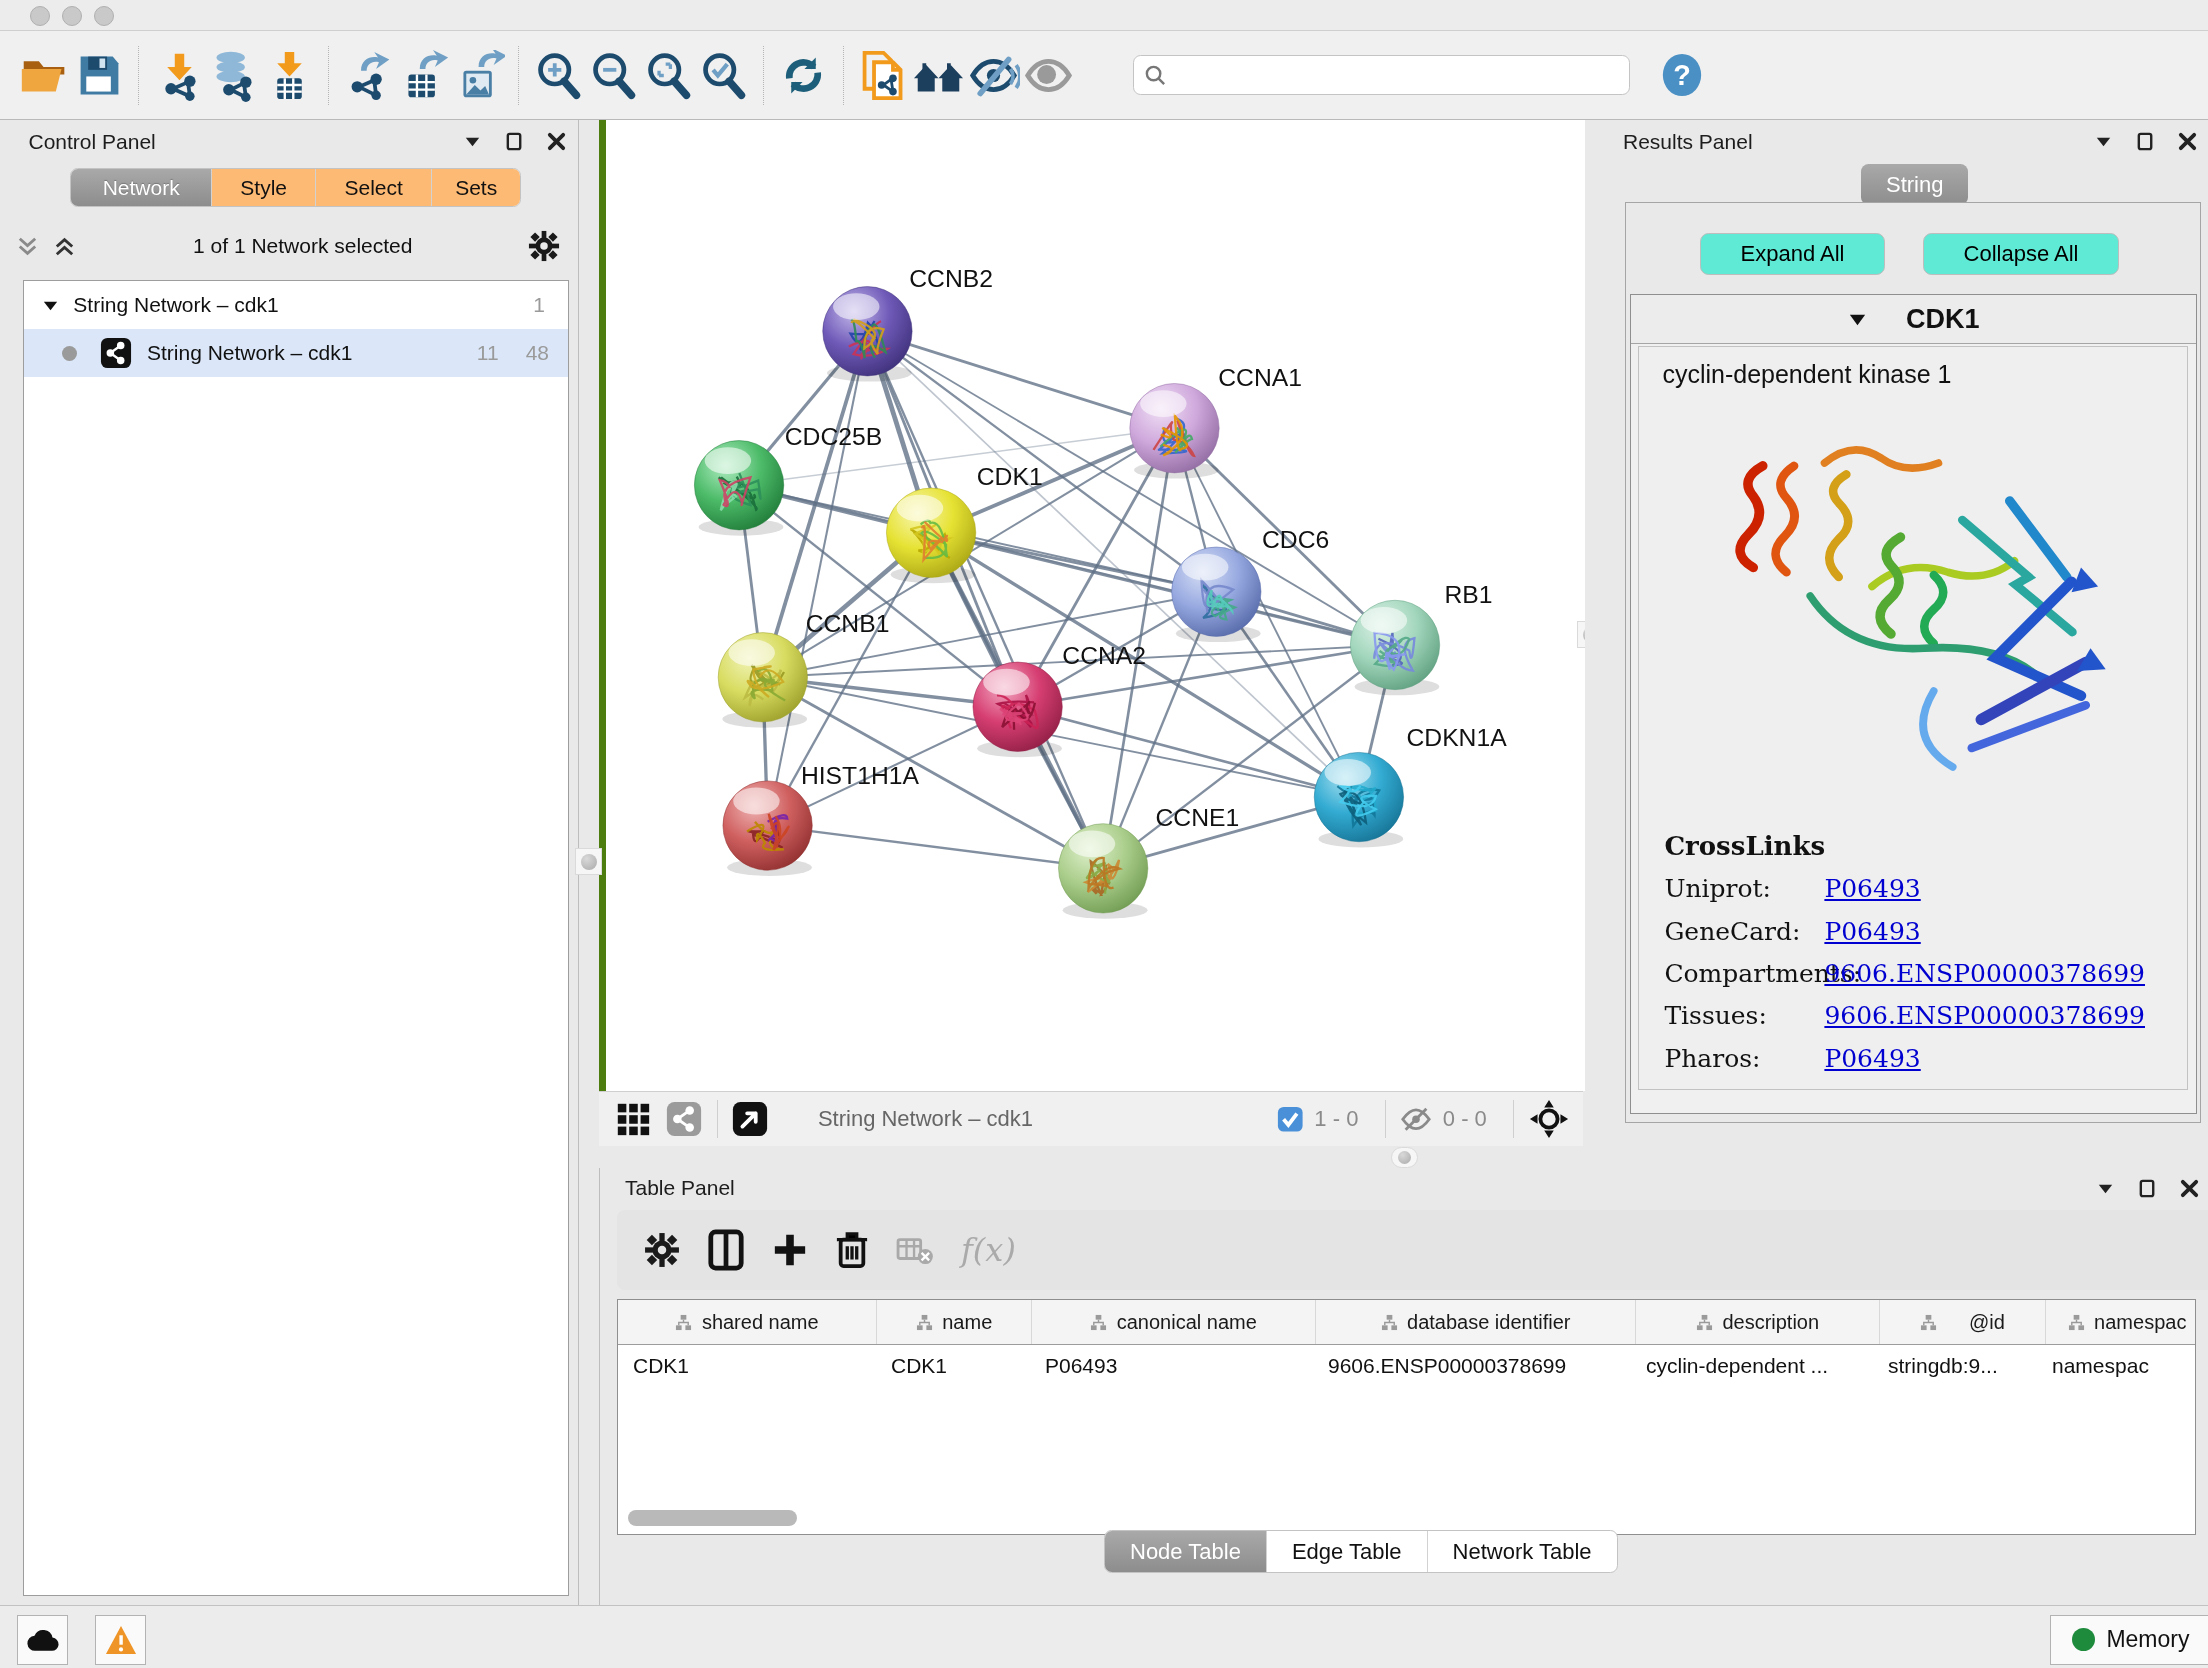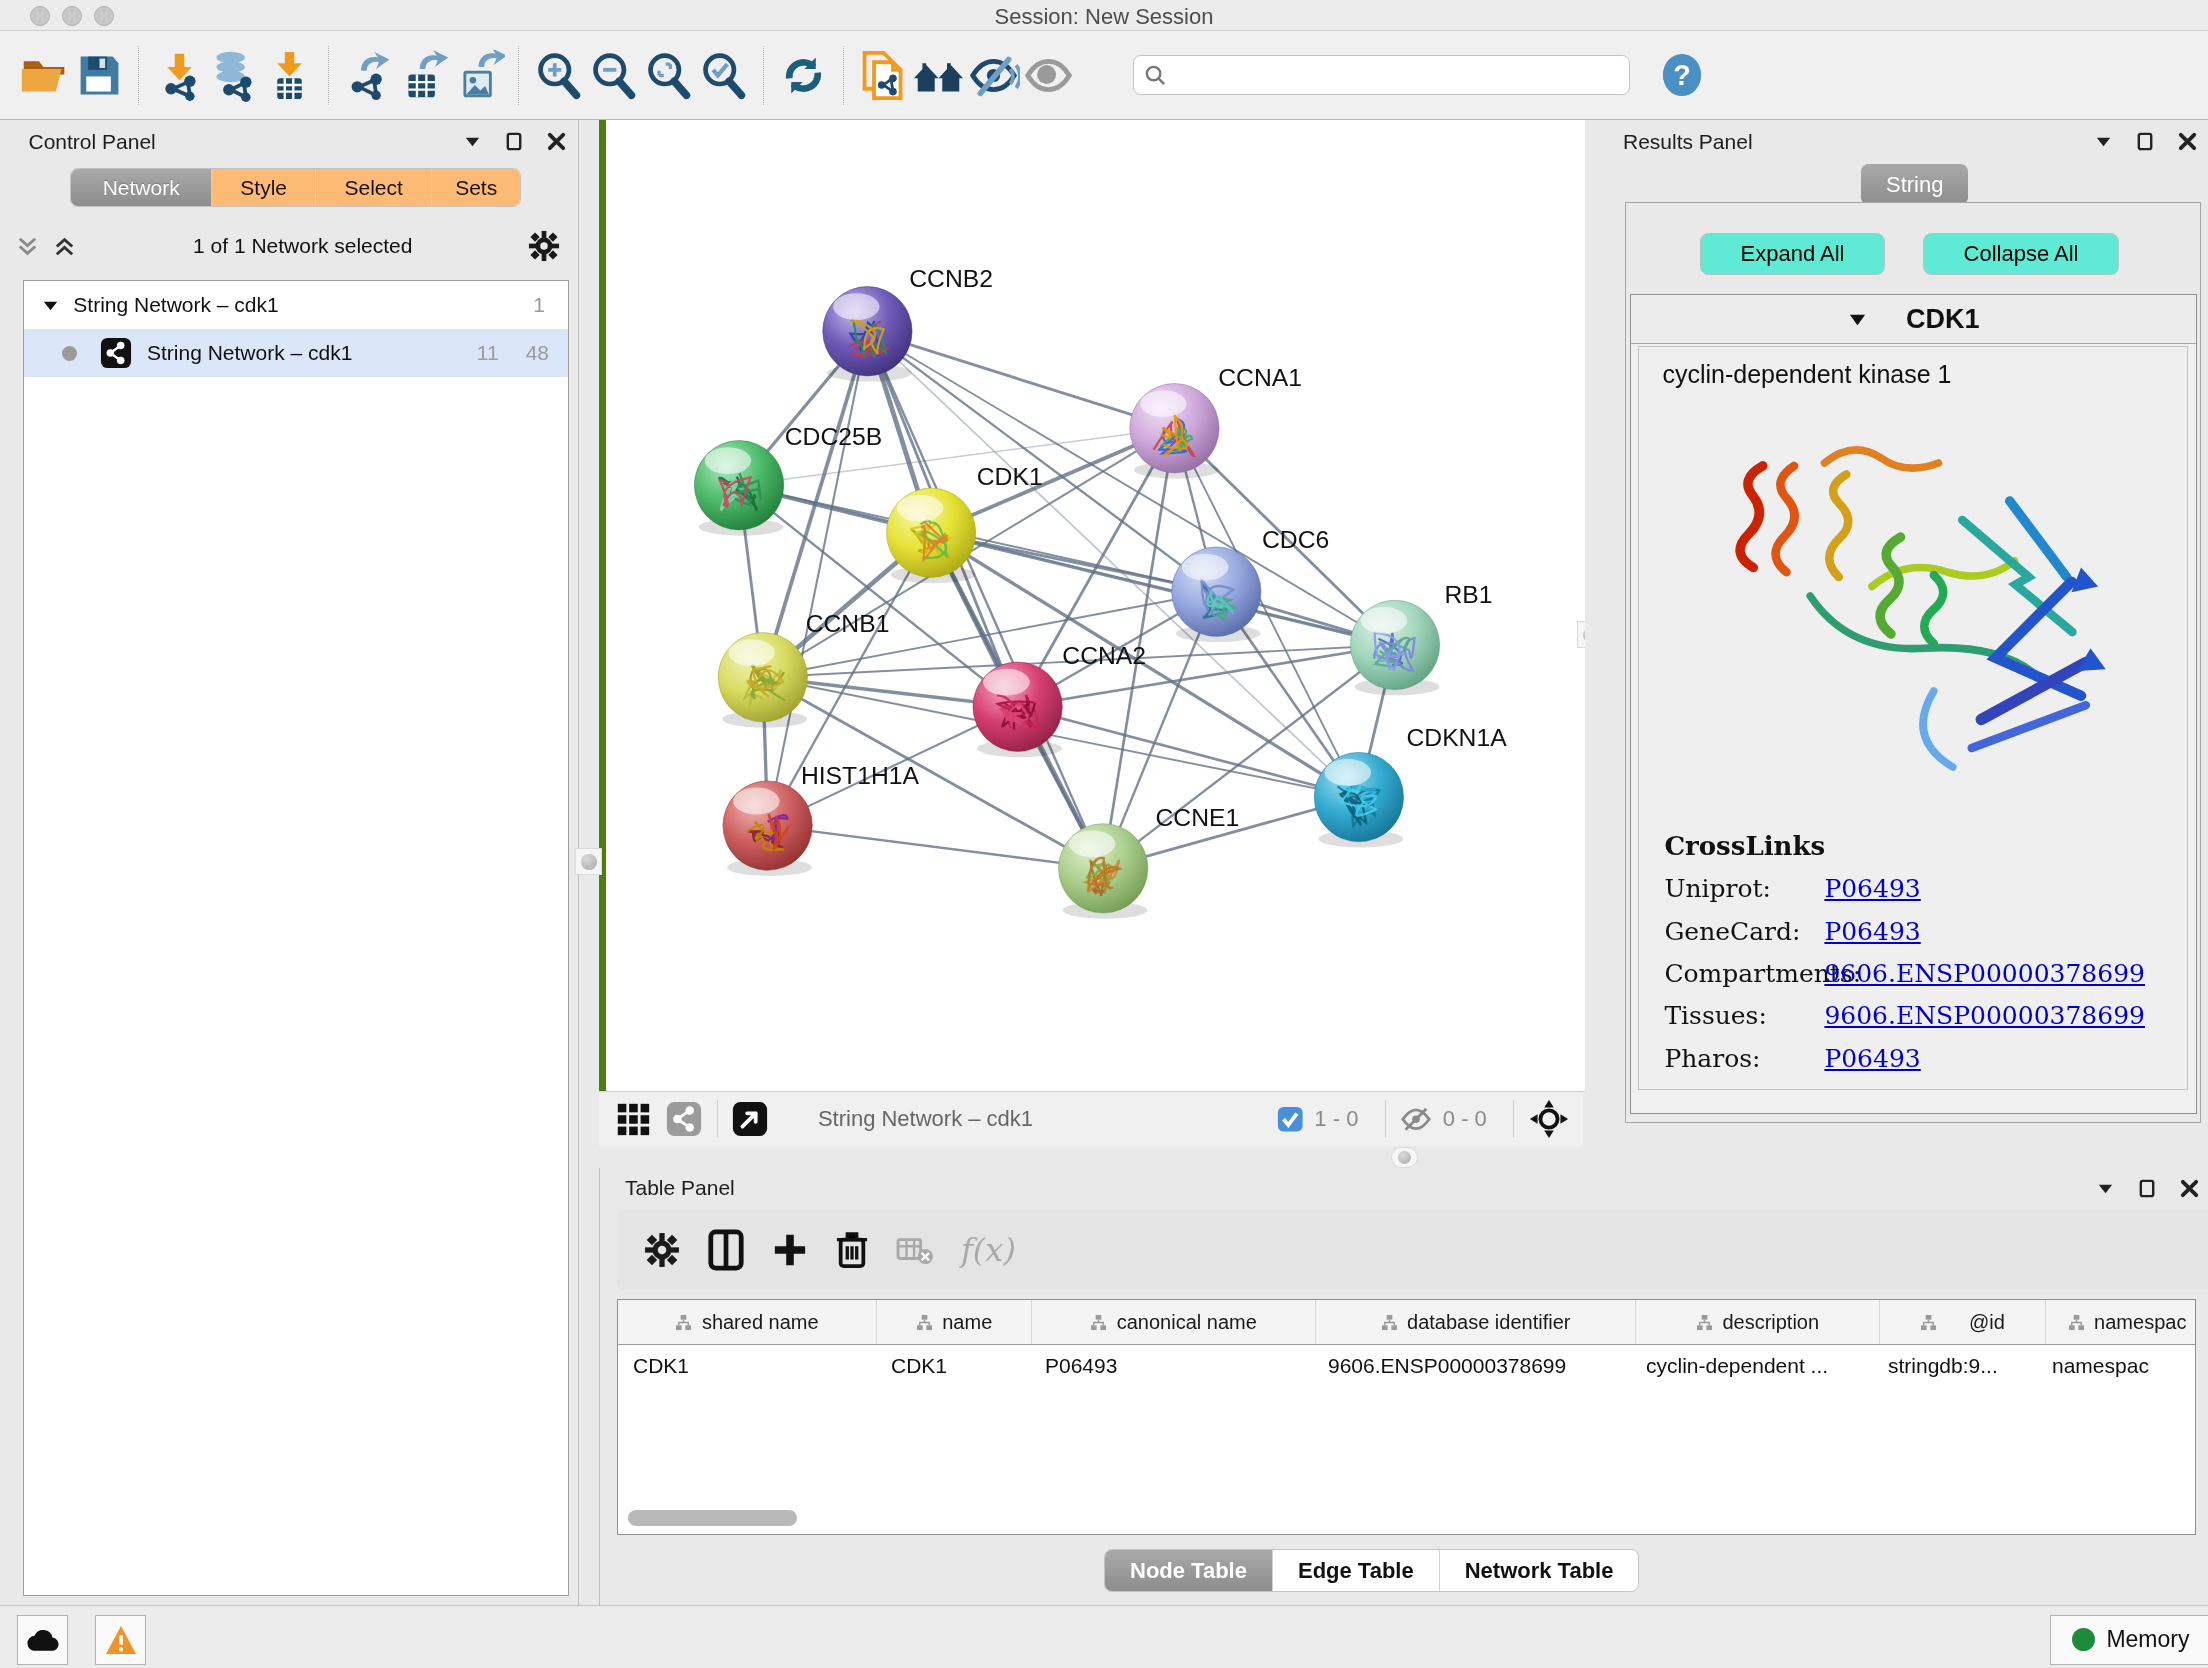--- a/index.html
+++ b/index.html
@@ -69,21 +69,20 @@
   .dot-green{width:23px;height:23px;border-radius:50%;background:#1d8a3c;}
   svg text{font-family:"Liberation Sans",sans-serif;}
 </style>
 </head>
 <body>
 
 <div class="abs titlebar">
   <div class="abs tl" style="left:29.5px"></div>
   <div class="abs tl" style="left:62px"></div>
   <div class="abs tl" style="left:94px"></div>
-  <div class="abs win-title">Session: New Session</div>
 </div>
 
 <div class="abs toolbar">
   <div style="width:17px"></div>
   <div class="tbi">
     <svg width="51" height="51" viewBox="0 0 54 54">
         <path d="M5 12h16l5 6h22v8H5z" fill="#a85f10"></path>
         <path d="M3 20h42l-6 24H3z" fill="#f0a63e"></path>
       </svg>
   </div>
@@ -812,21 +811,21 @@
           <div class="td" style="width: 139px;">CDK1</div>
           <div class="td" style="width: 268px;">P06493</div>
           <div class="td" style="width: 303px;">9606.ENSP00000378699</div>
           <div class="td" style="width: 227px;">cyclin-dependent ...</div>
           <div class="td" style="width: 149px;">stringdb:9...</div>
           <div class="td" style="width: 146px;">namespac</div>
         </div>
       </div>
     <div class="scrollthumb abs" style="left:9.5px;bottom:7.6px;width:169px;"></div>
   </div>
-  <div class="abs tabset" id="tbl-tabs" style="left:504px;top:381px;font-weight:bold;">
+  <div class="abs tabset" id="tbl-tabs" style="left:504px;top:362px;">
       <div class="sg on">Node Table</div>
       <div class="sg">Edge Table</div>
       <div class="sg">Network Table</div>
     </div>
 </div>
 
 <div class="abs statusbar">
   <div class="sq-btn abs" style="left:17px;top:8.6px">
     <svg width="34" height="27" viewBox="0 0 36 28">
         <path d="M10 26a8 8 0 0 1-1-16 10 10 0 0 1 19 2 7 7 0 0 1-1 14z" fill="#111"></path>

